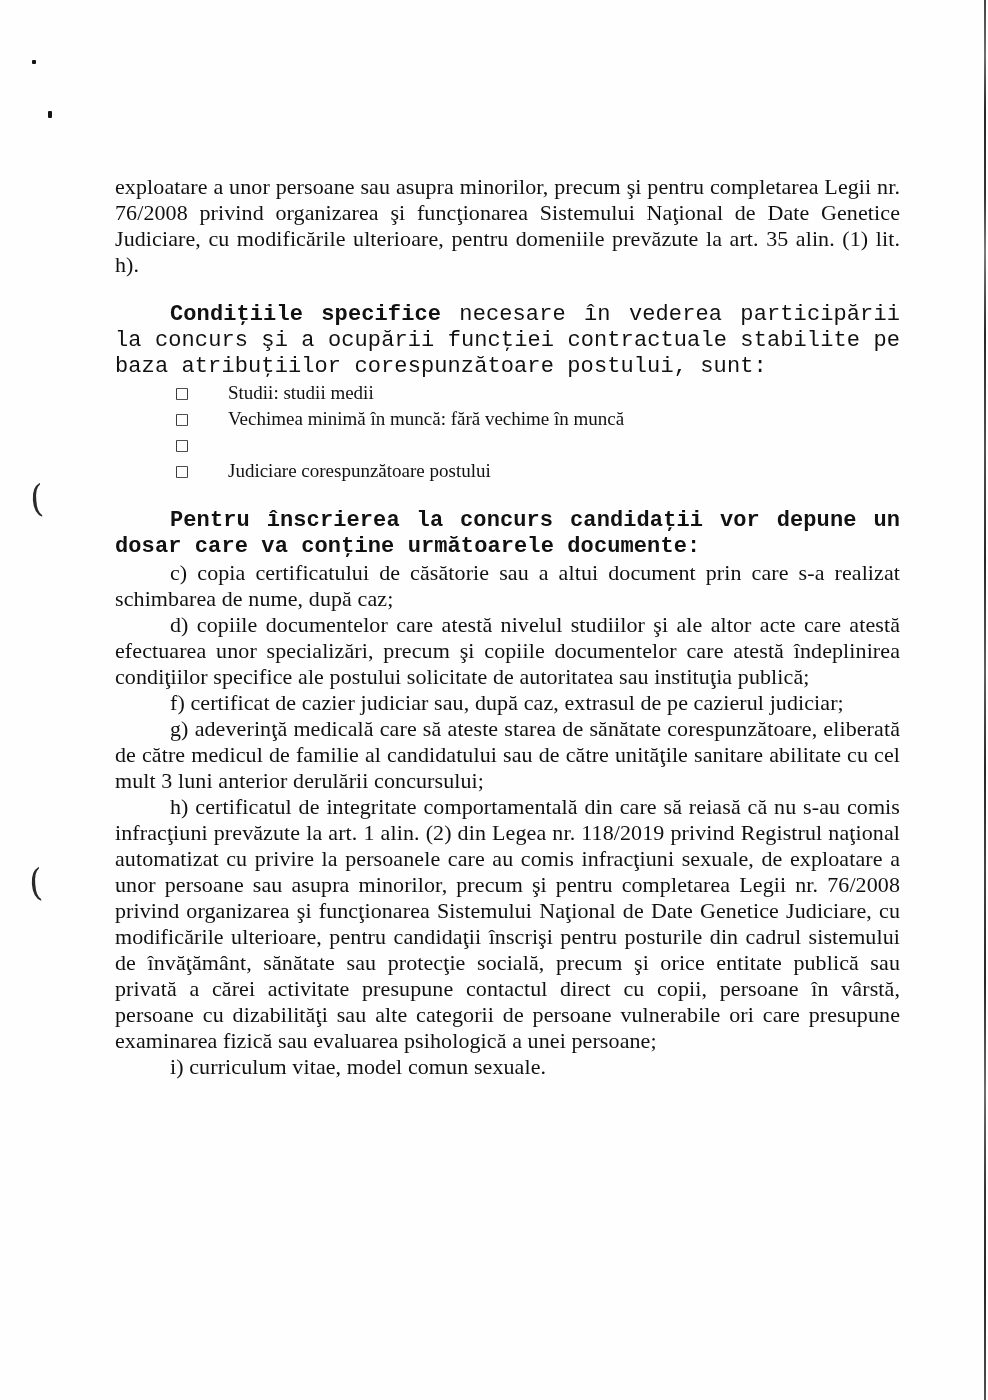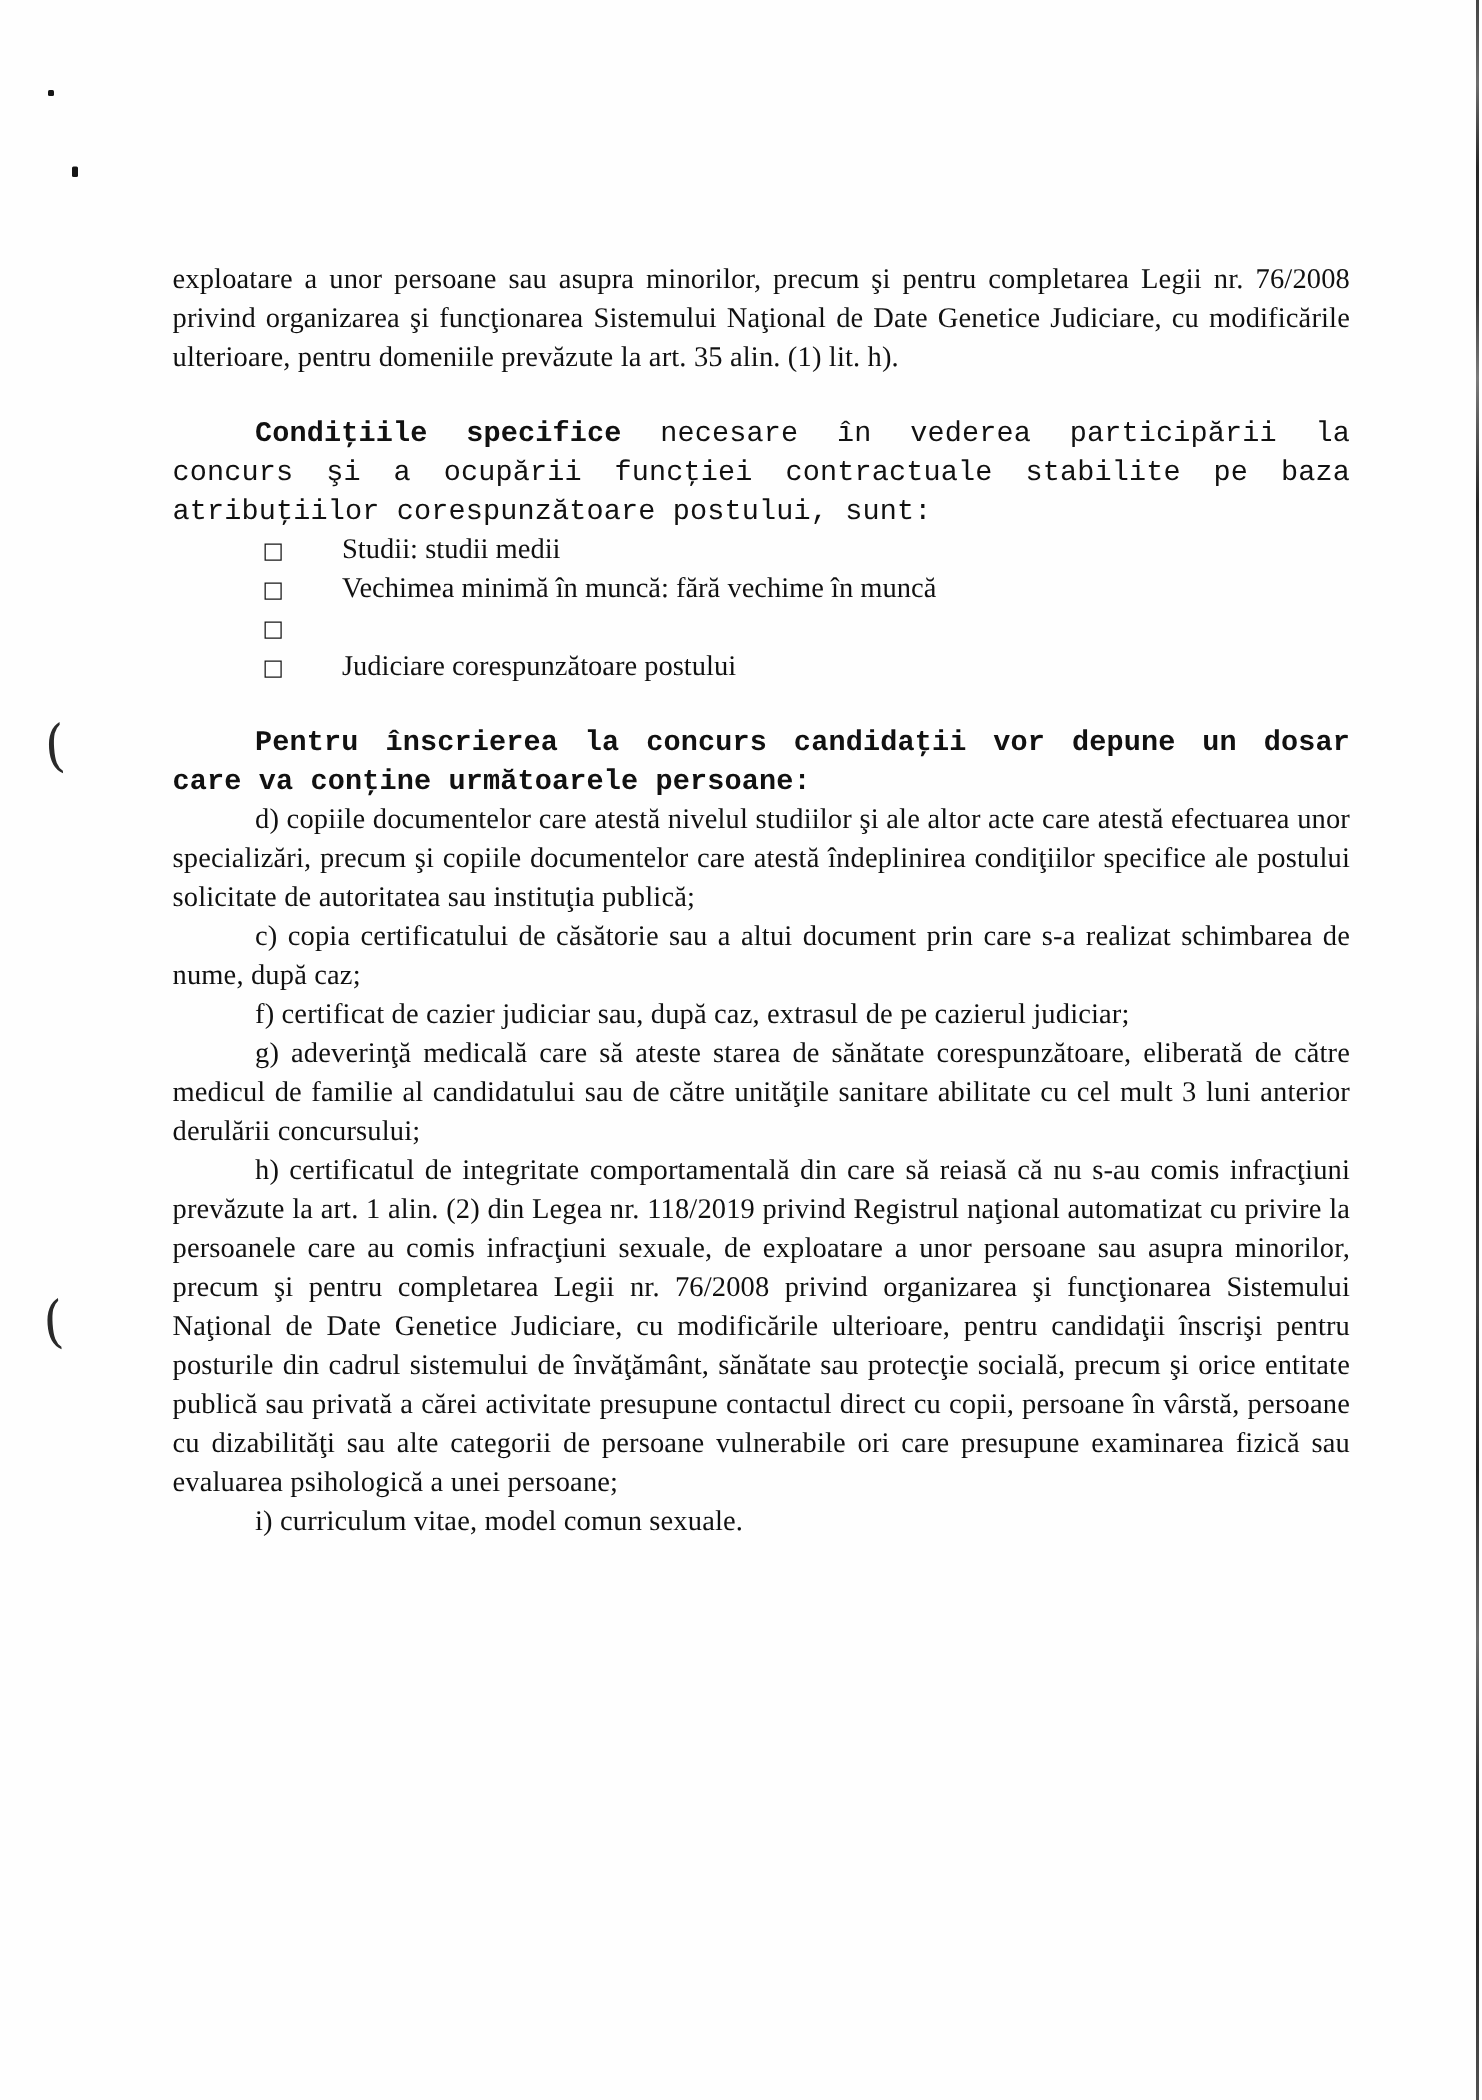--- a/index.html
+++ b/index.html
@@ -21,21 +21,21 @@
     background: #fefefe;
   }
   .content {
     position: absolute;
     left: 115px;
     top: 174px;
     width: 785px;
   }
   .para {
     margin: 0;
-    font-size: 19px;
+    font-size: 22px;
     line-height: 26px;
     text-align: justify;
     text-align-last: left;
     letter-spacing: 0.1px;
   }
   .indent { text-indent: 55px; }
   .mt { margin-top: 24px; font-family: Liberation Mono, monospace; }
   .bold { font-weight: bold; }
   .bullet-list { margin: 0; }
   .bullet-row {
@@ -115,25 +115,25 @@
       </div>
       <div class="bullet-row">
         <span class="bullet">□</span>
       </div>
       <div class="bullet-row">
         <span class="bullet">□</span>
         <span>Judiciare corespunzătoare postului</span>
       </div>
     </div>
 
-    <p class="para indent mt bold">Pentru înscrierea la concurs candidaţii vor depune un dosar care va conţine următoarele persoane:</p>
+    <p class="para indent mt bold">Pentru înscrierea la concurs candidaţii vor depune un dosar care va conţine următoarele documente:</p>
 
     <div class="doc-list">
+      <p class="para indent">c) copia certificatului de căsătorie sau a altui document prin care s-a realizat schimbarea de nume, după caz;</p>
       <p class="para indent">d) copiile documentelor care atestă nivelul studiilor şi ale altor acte care atestă efectuarea unor specializări, precum şi copiile documentelor care atestă îndeplinirea condiţiilor specifice ale postului solicitate de autoritatea sau instituţia publică;</p>
-      <p class="para indent">c) copia certificatului de căsătorie sau a altui document prin care s-a realizat schimbarea de nume, după caz;</p>
       <p class="para indent">f) certificat de cazier judiciar sau, după caz, extrasul de pe cazierul judiciar;</p>
       <p class="para indent">g) adeverinţă medicală care să ateste starea de sănătate corespunzătoare, eliberată de către medicul de familie al candidatului sau de către unităţile sanitare abilitate cu cel mult 3 luni anterior derulării concursului;</p>
       <p class="para indent">h) certificatul de integritate comportamentală din care să reiasă că nu s-au comis infracţiuni prevăzute la art. 1 alin. (2) din Legea nr. 118/2019 privind Registrul naţional automatizat cu privire la persoanele care au comis infracţiuni sexuale, de exploatare a unor persoane sau asupra minorilor, precum şi pentru completarea Legii nr. 76/2008 privind organizarea şi funcţionarea Sistemului Naţional de Date Genetice Judiciare, cu modificările ulterioare, pentru candidaţii înscrişi pentru posturile din cadrul sistemului de învăţământ, sănătate sau protecţie socială, precum şi orice entitate publică sau privată a cărei activitate presupune contactul direct cu copii, persoane în vârstă, persoane cu dizabilităţi sau alte categorii de persoane vulnerabile ori care presupune examinarea fizică sau evaluarea psihologică a unei persoane;</p>
       <p class="para indent">i) curriculum vitae, model comun sexuale.</p>
     </div>
 
   </div>
 </div>
 
 </body></html>

